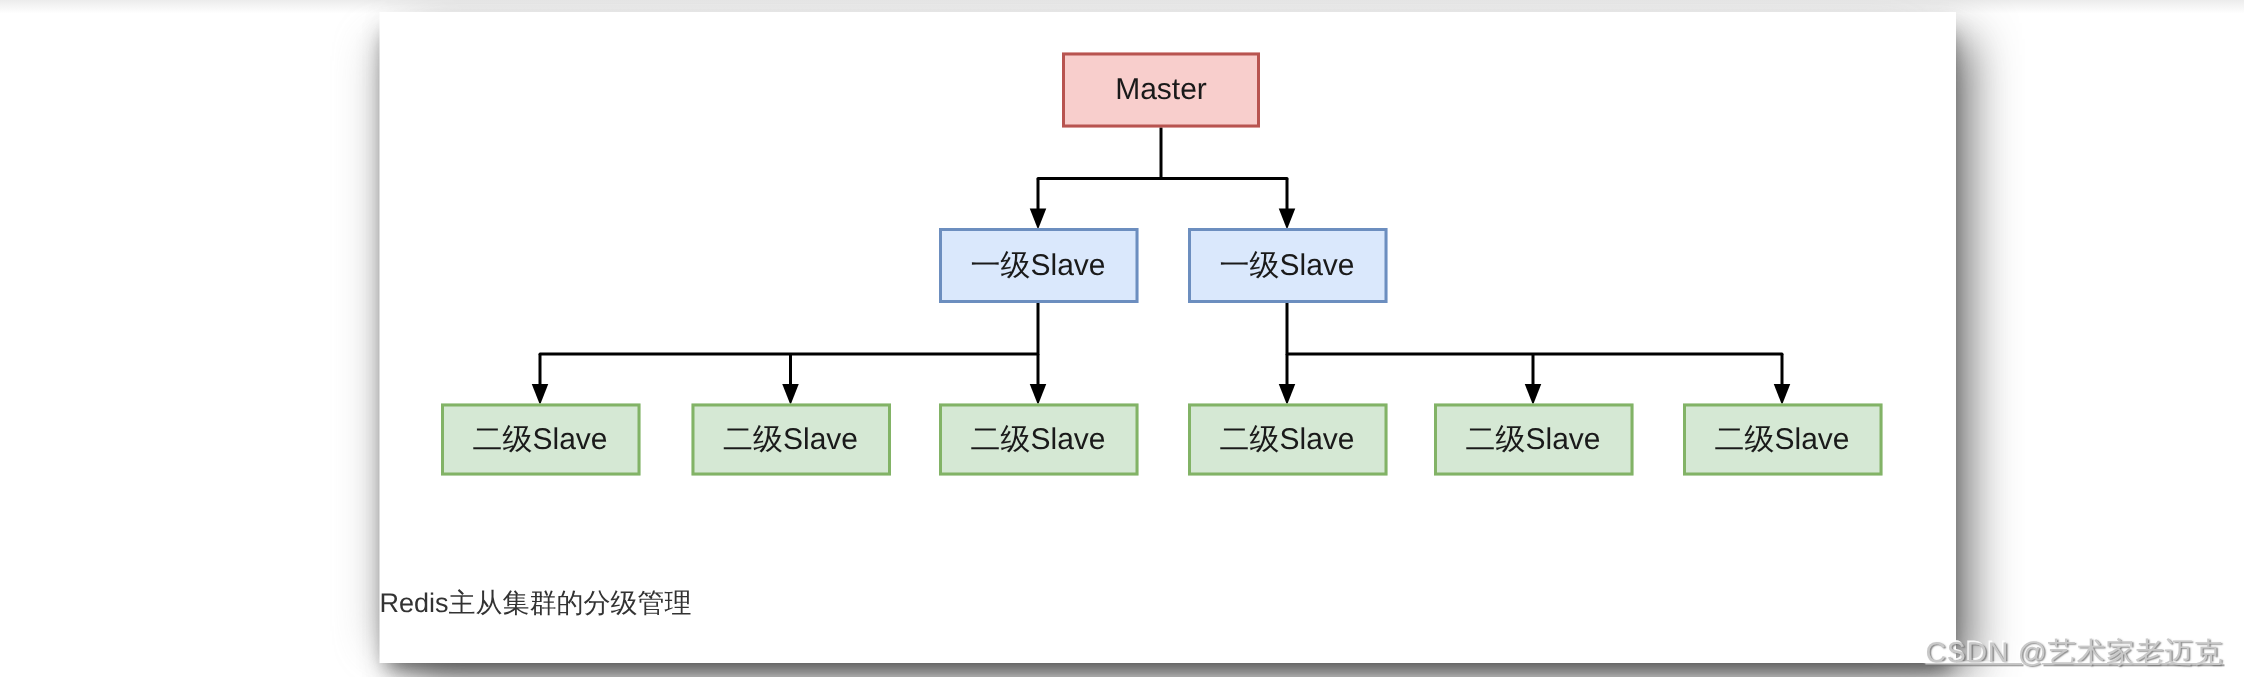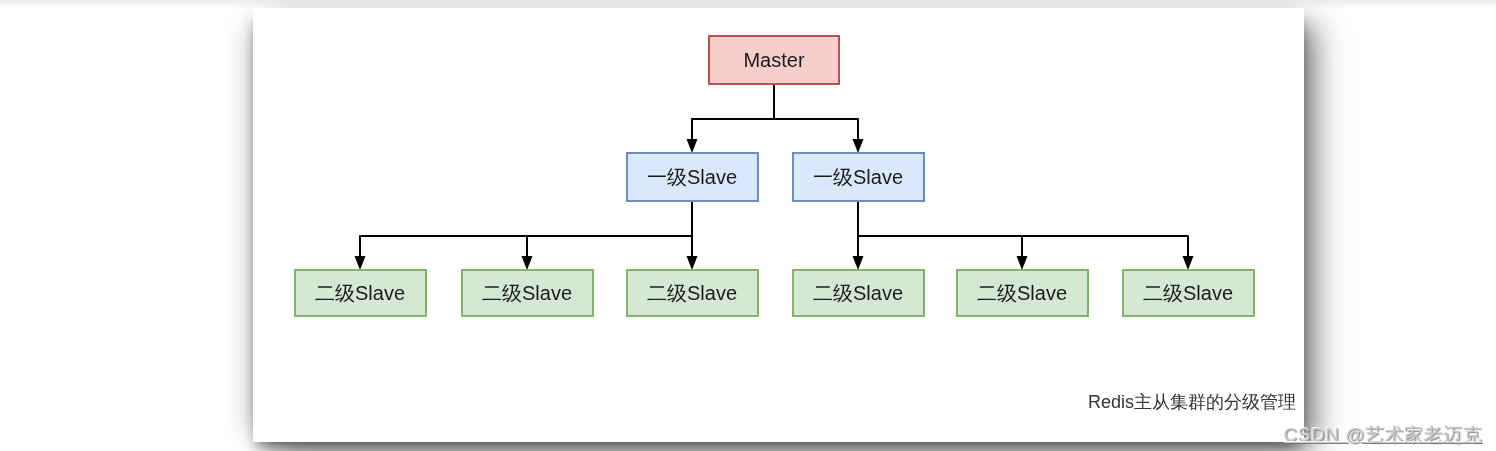--- a/index.html
+++ b/index.html
@@ -23,21 +23,21 @@
       0 9px 14px -5px rgba(60,60,60,0.78),
       -20px 4px 26px -16px rgba(150,150,150,0.45);
   }
   .edges-svg{position:absolute;left:0;top:0;width:1051px;height:434px;}
   .node{
     position:absolute;display:flex;align-items:center;justify-content:center;
     border:2px solid #1d4ed8;box-sizing:border-box;
     font-size:20px;line-height:1;white-space:nowrap;
   }
   .caption{
-    position:absolute;left:0;top:382px;width:1043px;text-align:right;
+    position:absolute;left:0;top:382px;width:1043px;text-align:left;
     font-size:18px;color:#333333;
   }
   .watermark{
     position:absolute;right:14px;bottom:3px;
     font-size:19px;letter-spacing:0.5px;
     text-shadow:1px 1px 1px rgba(110,110,110,0.85),-1px -1px 0 rgba(255,255,255,0.9);
   }
 </style>
 </head>
 <body>

